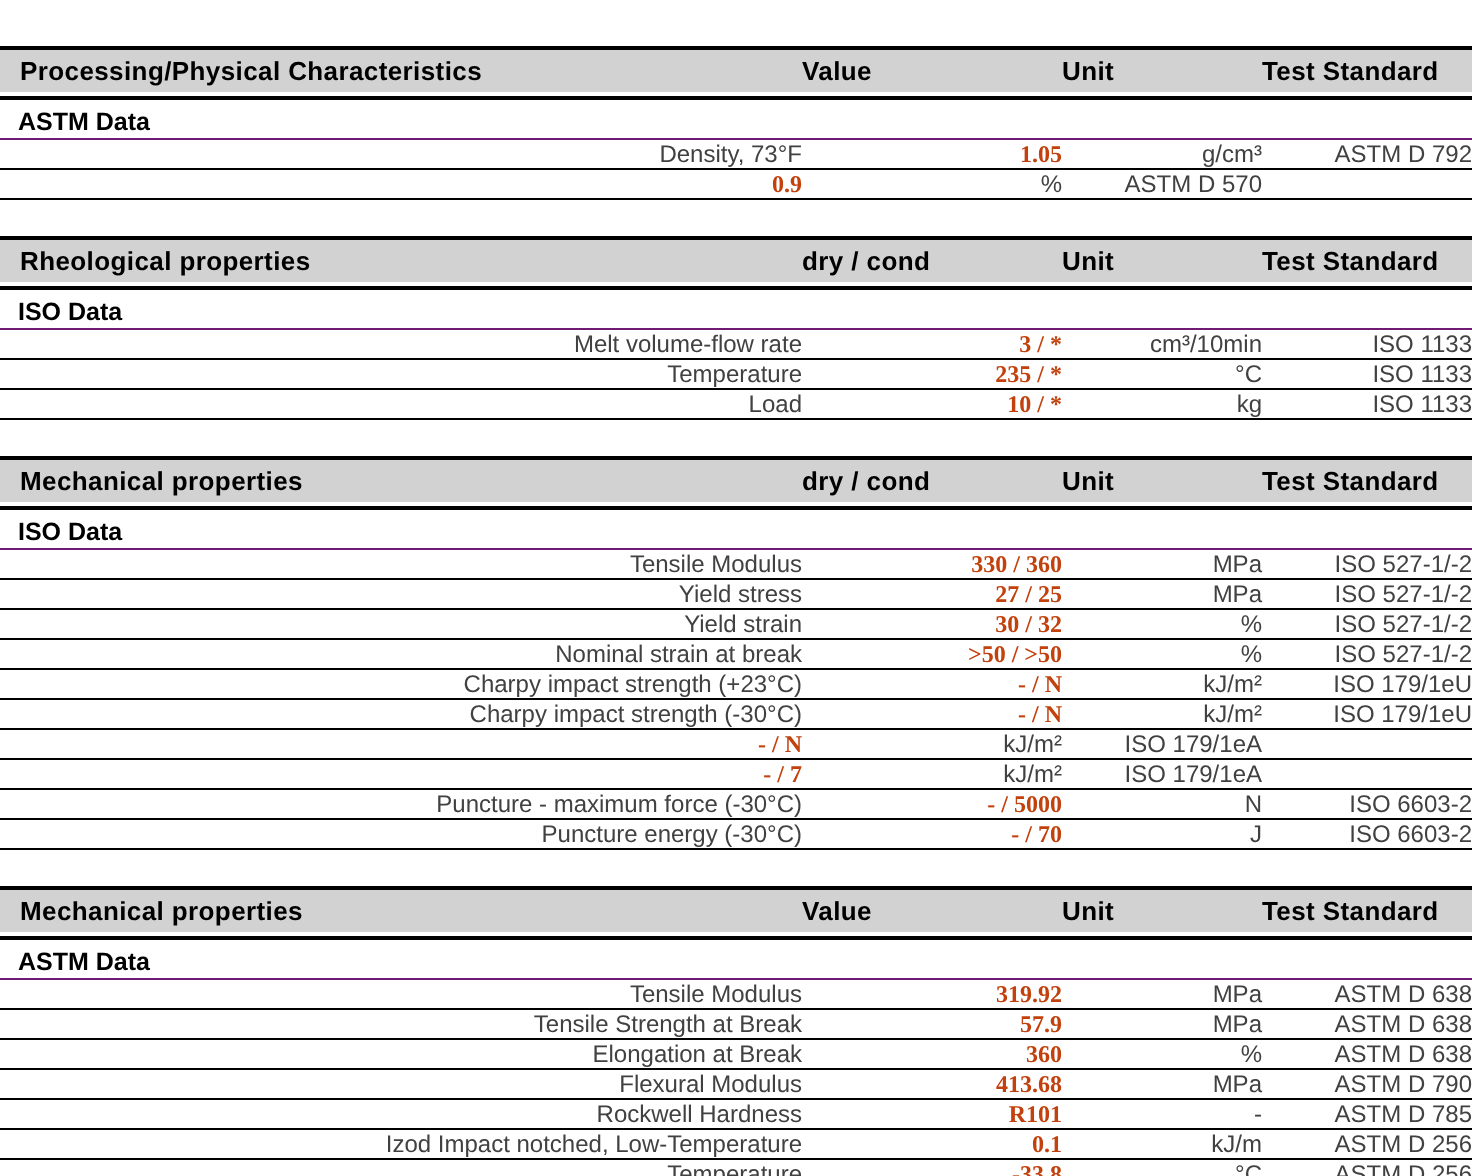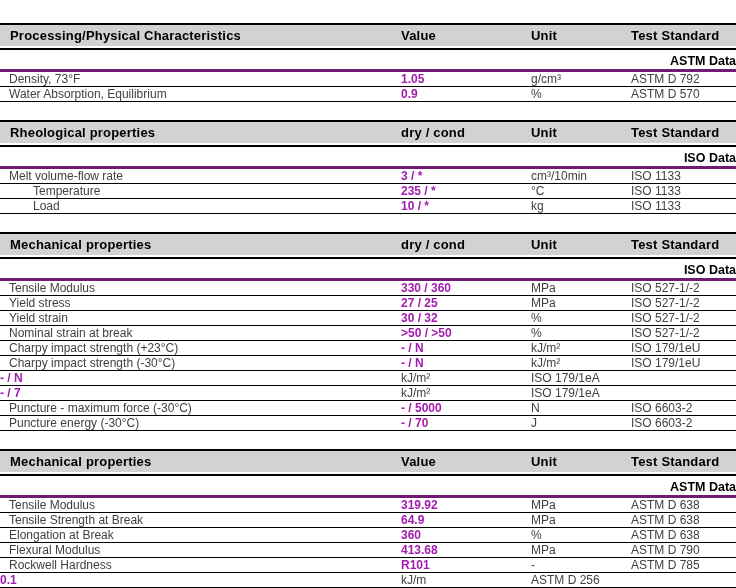--- a/index.html
+++ b/index.html
@@ -38,34 +38,34 @@
   .thick-line {
     height: 2px;
     background: #000000;
     margin-top: 2px;
   }
   .subheader {
     font-weight: bold;
     font-size: 12.5px;
     color: #000000;
     padding: 4px 0 1px 9px;
-    border-bottom: 3px solid #701a75;
-    text-align: right;
+    border-bottom: 1px solid #701a75;
   }
   .row {
     height: 15px; 
     border-bottom: 1px solid #000000;
     font-size: 12px;
     line-height: 13px;
+    text-align: right;
   }
   .c-label { padding-left: 9px; white-space: nowrap; }
   .bar .c-label { padding-left: 10px; }
   .row.indent .c-label { padding-left: 33px; }
   .c-value, .c-unit, .c-std { white-space: nowrap; }
-  .row .c-value { font-weight: bold; color: #a21caf; }
+  .row .c-value { font-weight: bold; color: #c2410c; font-family: Liberation Serif, serif; }
   .row .c-label, .row .c-unit, .row .c-std { color: #414141; }
 </style>
 </head>
 <body>
 
 <div id="app">
   <section class="section">
     <div class="bar grid-cols">
       <span class="c-label">Processing/Physical Characteristics</span>
       <span class="c-value">Value</span>
@@ -76,21 +76,20 @@
     <div class="subheader">ASTM Data</div>
     <div class="rows">
   <div class="row grid-cols">
     <span class="c-label">Density, 73°F</span>
     <span class="c-value">1.05</span>
     <span class="c-unit">g/cm³</span>
     <span class="c-std">ASTM D 792</span>
   </div>
 
   <div class="row grid-cols">
-    <span class="c-label">Water Absorption, Equilibrium</span>
     <span class="c-value">0.9</span>
     <span class="c-unit">%</span>
     <span class="c-std">ASTM D 570</span>
   </div>
 </div>
   </section>
 
   <section class="section">
     <div class="bar grid-cols">
       <span class="c-label">Rheological properties</span>
@@ -216,21 +215,21 @@
     <div class="rows">
   <div class="row grid-cols">
     <span class="c-label">Tensile Modulus</span>
     <span class="c-value">319.92</span>
     <span class="c-unit">MPa</span>
     <span class="c-std">ASTM D 638</span>
   </div>
 
   <div class="row grid-cols">
     <span class="c-label">Tensile Strength at Break</span>
-    <span class="c-value">64.9</span>
+    <span class="c-value">57.9</span>
     <span class="c-unit">MPa</span>
     <span class="c-std">ASTM D 638</span>
   </div>
 
   <div class="row grid-cols">
     <span class="c-label">Elongation at Break</span>
     <span class="c-value">360</span>
     <span class="c-unit">%</span>
     <span class="c-std">ASTM D 638</span>
   </div>
@@ -243,20 +242,21 @@
   </div>
 
   <div class="row grid-cols">
     <span class="c-label">Rockwell Hardness</span>
     <span class="c-value">R101</span>
     <span class="c-unit">-</span>
     <span class="c-std">ASTM D 785</span>
   </div>
 
   <div class="row grid-cols">
+    <span class="c-label">Izod Impact notched, Low-Temperature</span>
     <span class="c-value">0.1</span>
     <span class="c-unit">kJ/m</span>
     <span class="c-std">ASTM D 256</span>
   </div>
 
   <div class="row grid-cols indent">
     <span class="c-label">Temperature</span>
     <span class="c-value">-33.8</span>
     <span class="c-unit">°C</span>
     <span class="c-std">ASTM D 256</span>

